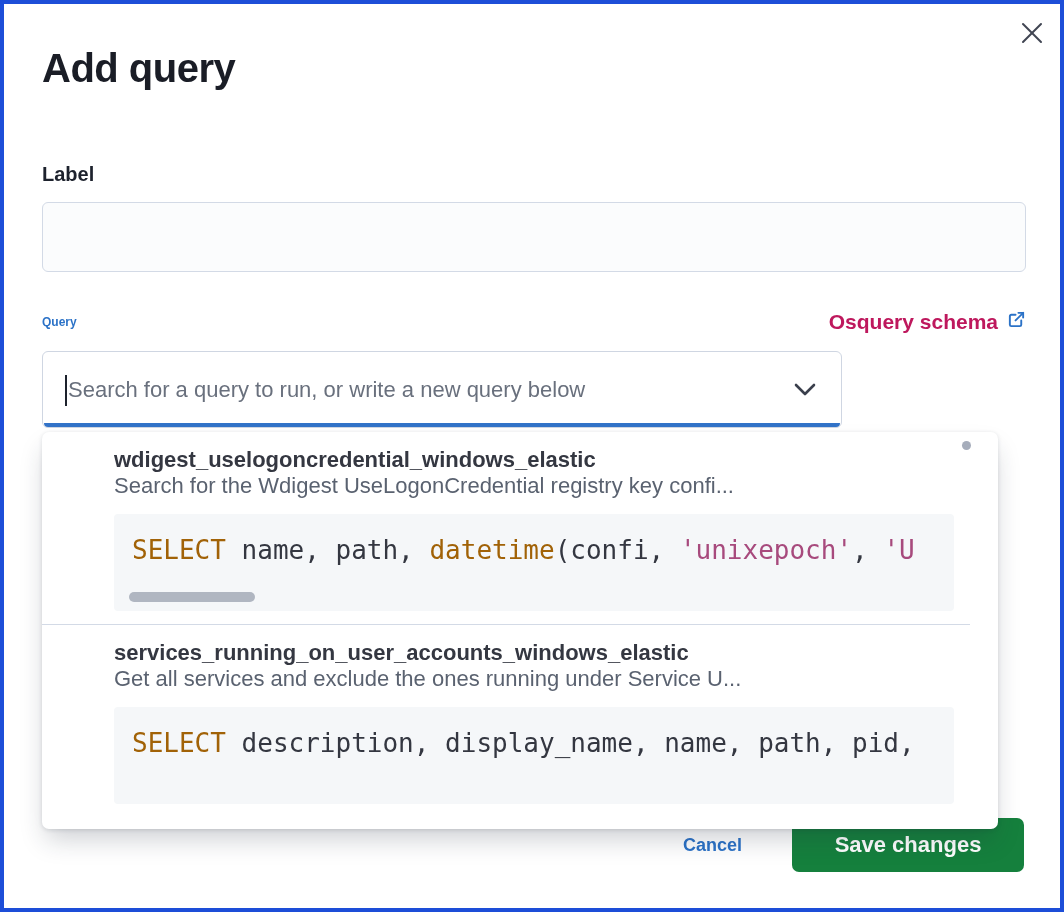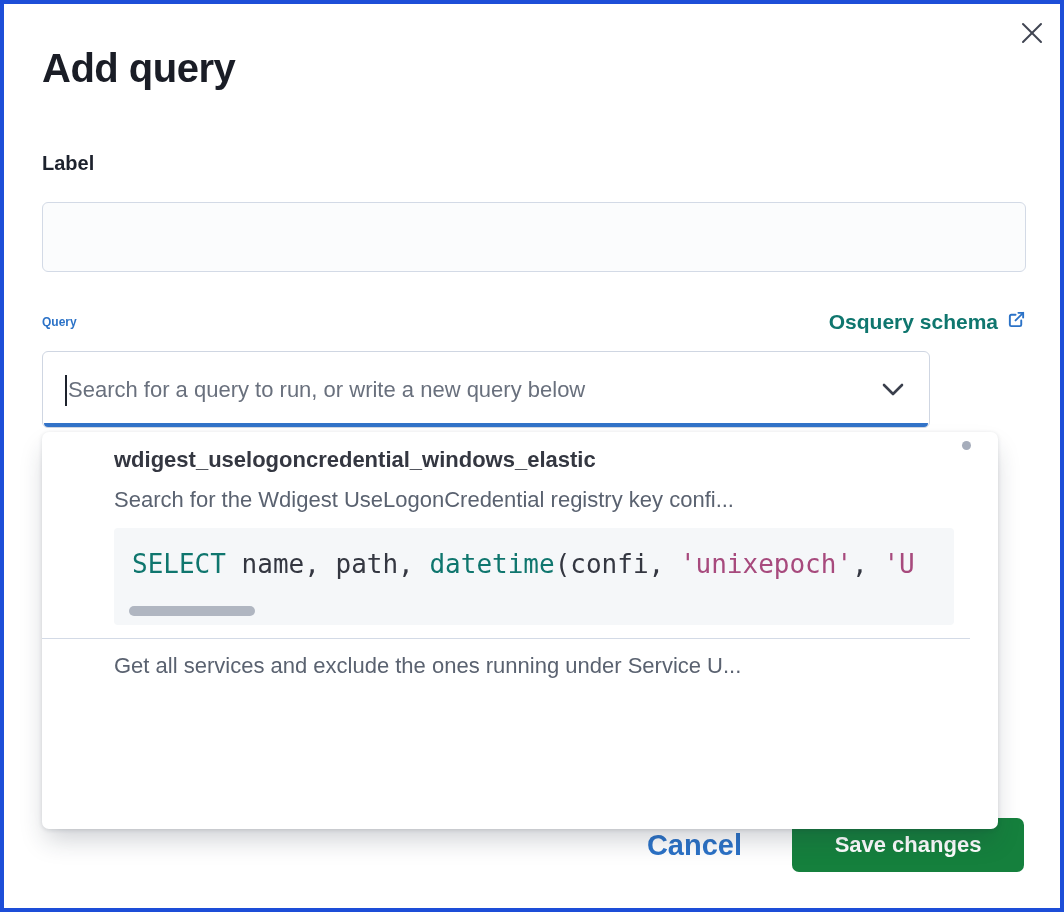--- a/index.html
+++ b/index.html
@@ -25,50 +25,50 @@
 
   
   .modal-title {
     position: absolute; left: 38px; top: 42px;
     font-size: 40px; font-weight: 700; letter-spacing: -0.5px;
     color: #1a1d26;
   }
 
   
   .label-caption {
-    position: absolute; left: 38px; top: 148px;
+    position: absolute; left: 38px; top: 159px;
     font-size: 20px; font-weight: 700; color: #1d222d;
   }
   .label-input {
     position: absolute; left: 38px; top: 198px;
     width: 984px; height: 70px;
     background: #fbfcfd;
     border: 1px solid #d3dae6;
     border-radius: 6px;
     font-size: 22px; color: #343741; padding: 0 20px;
     outline: none;
   }
 
   
   .query-row {
     position: absolute; left: 38px; top: 306px; width: 984px;
     display: flex; justify-content: space-between; align-items: center;
   }
   .query-caption { font-size: 12px; font-weight: 700; color: #2b72c7; }
   .schema-link {
     display: flex; align-items: center; gap: 9px;
-    font-size: 21px; font-weight: 700; color: #0f766e;
+    font-size: 21px; font-weight: 700; color: #be185d;
     text-decoration: none; cursor: pointer;
   }
   .schema-link svg { stroke: #2b72c7; stroke-width: 2; fill: none; stroke-linecap: round; stroke-linejoin: round; }
 
   
   .combobox {
     position: absolute; left: 38px; top: 347px;
-    width: 888px; height: 77px;
+    width: 800px; height: 77px;
     background: #fff;
     border: 1px solid #cfd6e2;
     border-radius: 6px;
     display: flex; align-items: center;
   }
   .combobox .focus-bar {
     position: absolute; left: 1px; right: 1px; bottom: 0;
     height: 4px; background: #3273c8;
     border-radius: 0 0 5px 5px;
   }
@@ -104,57 +104,56 @@
     width: 9px; height: 9px; border-radius: 50%;
     background: #a6adbb; cursor: pointer;
   }
   .option { cursor: pointer; }
   .option-title {
     margin-top: 15px;
     font-size: 22px; font-weight: 700; color: #343741;
     white-space: nowrap; overflow: hidden;
   }
   .option-desc {
-    margin-top: 14px;
     font-size: 22px; color: #5a6270;
     white-space: nowrap; overflow: hidden;
   }
   .option-code {
     position: relative;
     margin-top: 15px;
     height: 97px;
     background: #f5f7f9;
     border-radius: 4px;
     padding: 19px 18px 0 18px;
     font-family: "DejaVu Sans Mono", "Liberation Mono", monospace;
     font-size: 26px; line-height: 34px;
     white-space: nowrap; overflow: hidden;
     color: #343741;
   }
-  .tok-kw { color: #0f766e; margin-top: 44px; }
+  .tok-kw { color: #a16207; margin-top: 44px; }
   .tok-str { color: #a74a7d; }
   .code-hscroll {
     position: absolute; left: 15px; bottom: 9px;
     width: 126px; height: 10px; border-radius: 5px;
     background: #b0b6c1; cursor: grab;
   }
   .option-divider {
     border: none; border-top: 1px solid #d3dae6;
     margin: 13px -16px 0 -72px;
   }
 
   
   .footer {
     position: absolute; right: 36px; bottom: 36px;
     display: flex; align-items: center; gap: 50px;
     z-index: 10;
   }
   .cancel-btn {
     background: none; border: none; cursor: pointer;
-    font-size: 29px; font-weight: 700; color: #2b72c7;
+    font-size: 18px; font-weight: 700; color: #2b72c7;
     font-family: "Liberation Sans", sans-serif;
   }
   .save-btn {
     height: 54px; min-width: 232px; padding: 0 28px;
     background: #15803d; border: none; border-radius: 7px;
     font-size: 22px; font-weight: 700; color: #fff;
     font-family: "Liberation Sans", sans-serif;
     cursor: pointer;
   }
 </style>
@@ -215,17 +214,21 @@
       <div class="option-desc">Search for the Wdigest UseLogonCredential registry key confi...</div>
       <div class="option-code">
         <span class="tok-kw">SELECT</span><span> name, path, </span><span class="tok-kw">datetime</span><span>(confi, </span><span class="tok-str">'unixepoch'</span><span>, </span><span class="tok-str">'U</span>
         <span class="code-hscroll"></span>
       </div>
     </div>
 
     <hr class="option-divider">
 
     <div class="option">
+      <div class="option-title">services_running_on_user_accounts_windows_elastic</div>
       <div class="option-desc">Get all services and exclude the ones running under Service U...</div>
+      <div class="option-code">
+        <span class="tok-kw">SELECT</span><span> description, display_name, name, path, pid,</span>
+      </div>
     </div>
   </div>
 
 </div>
 
 </body></html>

